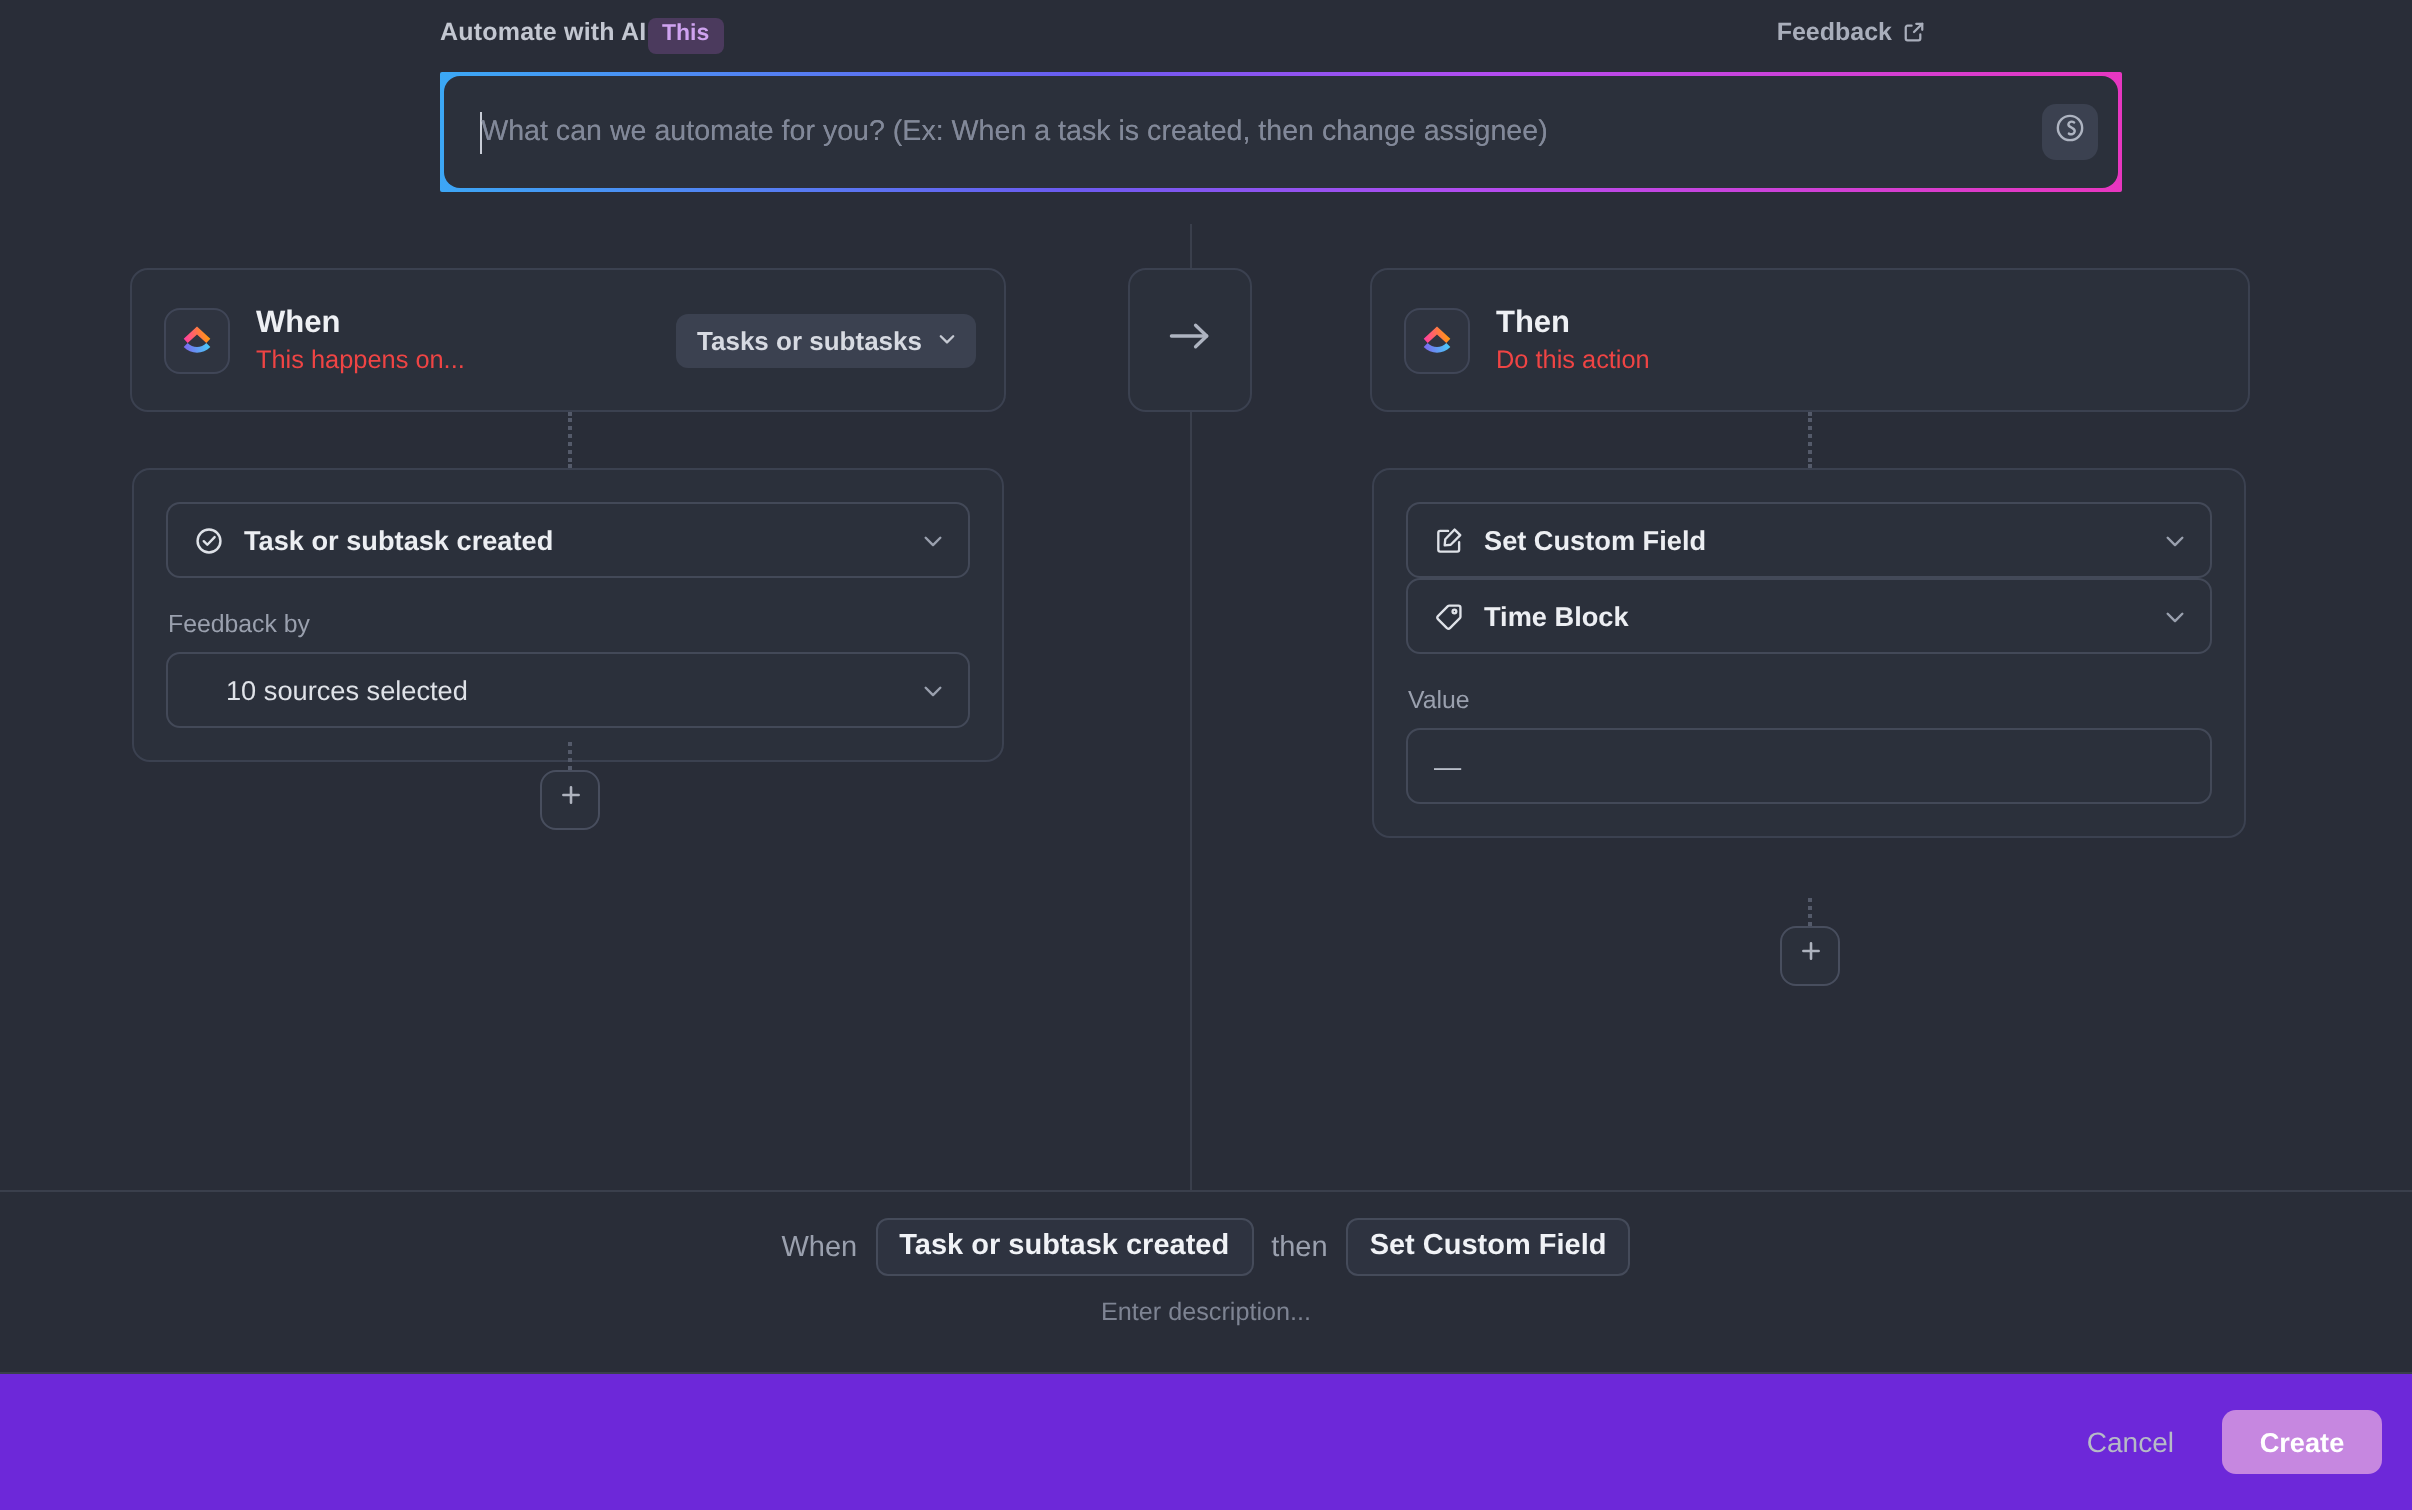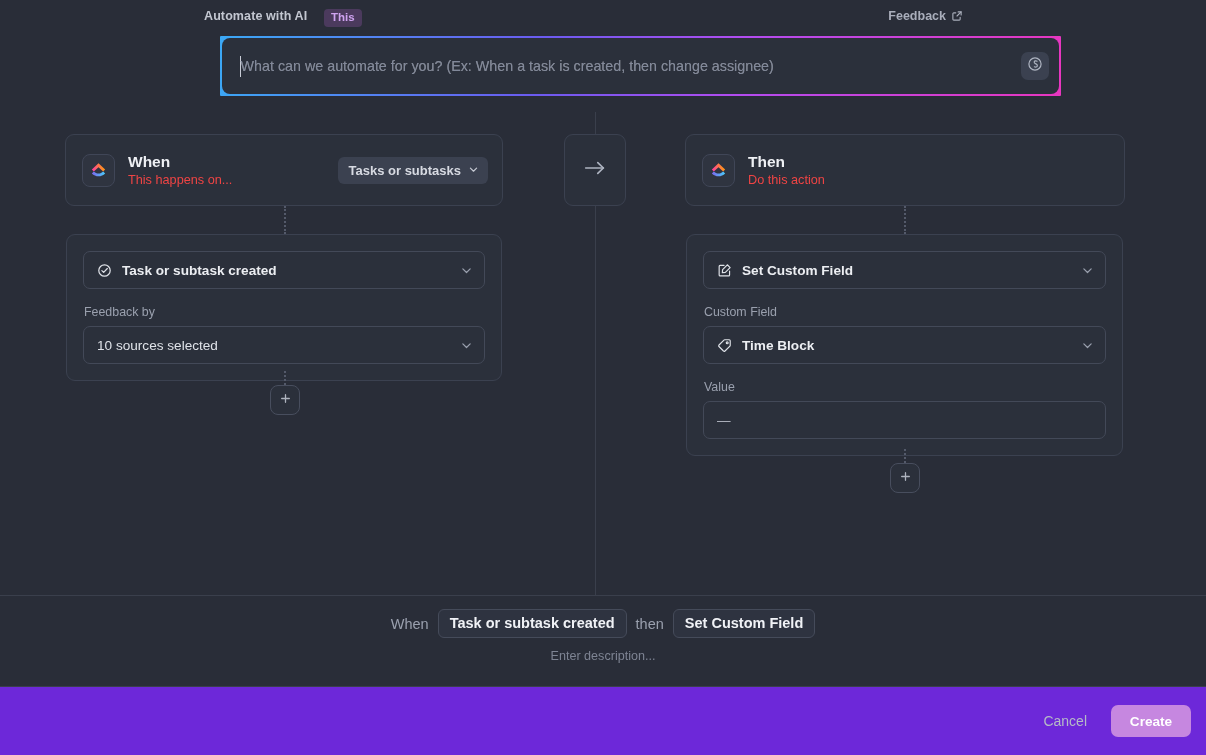--- a/index.html
+++ b/index.html
@@ -22,21 +22,21 @@
 
   
   .ai-header {
     position: absolute;
     left: 0; top: 0;
     width: 1206px;
     height: 36px;
   }
   .ai-header-label {
     position: absolute;
-    left: 204px; top: 9px;
+    left: 220px; top: 9px;
     font-size: 12.5px;
     font-weight: 700;
     color: #c3c7d1;
     letter-spacing: .1px;
   }
   .beta-badge {
     position: absolute;
     left: 324px; top: 9px;
     padding: 1px 7px 2px 7px;
     border-radius: 4px;
@@ -207,21 +207,21 @@
   }
   .select-row .sr-label {
     flex: 1 1 auto;
     font-size: 13.6px;
     font-weight: 700;
     color: #eceef2;
     white-space: nowrap;
     overflow: hidden;
     text-overflow: ellipsis;
   }
-  .select-row.plain .sr-label { font-weight: 400; color: #dfe2e8; }
+  .select-row.plain .sr-label { font-weight: 400; color: #dfe2e8; margin-left: 16px; }
   .select-row .sr-chev { flex: 0 0 auto; color: #9aa0ae; display: flex; }
 
   .field-label {
     font-size: 12.4px;
     color: #9aa0ae;
     margin: 16px 0 7px 1px;
   }
   .value-box {
     border: 1px solid #434958;
     border-radius: 7px;
@@ -505,21 +505,20 @@
           </svg>
         </span>
         <span class="sr-label">Set Custom Field</span>
         <span class="sr-chev">
           <svg width="13" height="13" viewBox="0 0 16 16" fill="none" stroke="#9aa0ae" stroke-width="1.5" stroke-linecap="round" stroke-linejoin="round">
               <path d="M3.5 6 8 10.5 12.5 6"></path>
             </svg>
         </span>
       </div>
 
-      <div class="field-label">Custom Field</div>
 
       <div class="select-row">
         <span class="sr-icon">
           <svg width="15" height="15" viewBox="0 0 16 16" fill="none" stroke="#dfe2e8" stroke-width="1.25" stroke-linecap="round" stroke-linejoin="round">
             <path d="M8.2 1.9H13c.6 0 1.1.5 1.1 1.1v4.8c0 .3-.1.6-.3.8l-5.3 5.3c-.4.4-1.1.4-1.6 0L2.1 9.1c-.4-.4-.4-1.1 0-1.6l5.3-5.3c.2-.2.5-.3.8-.3z"></path>
             <circle cx="10.9" cy="5.1" r="1"></circle>
           </svg>
         </span>
         <span class="sr-label">Time Block</span>
         <span class="sr-chev">

